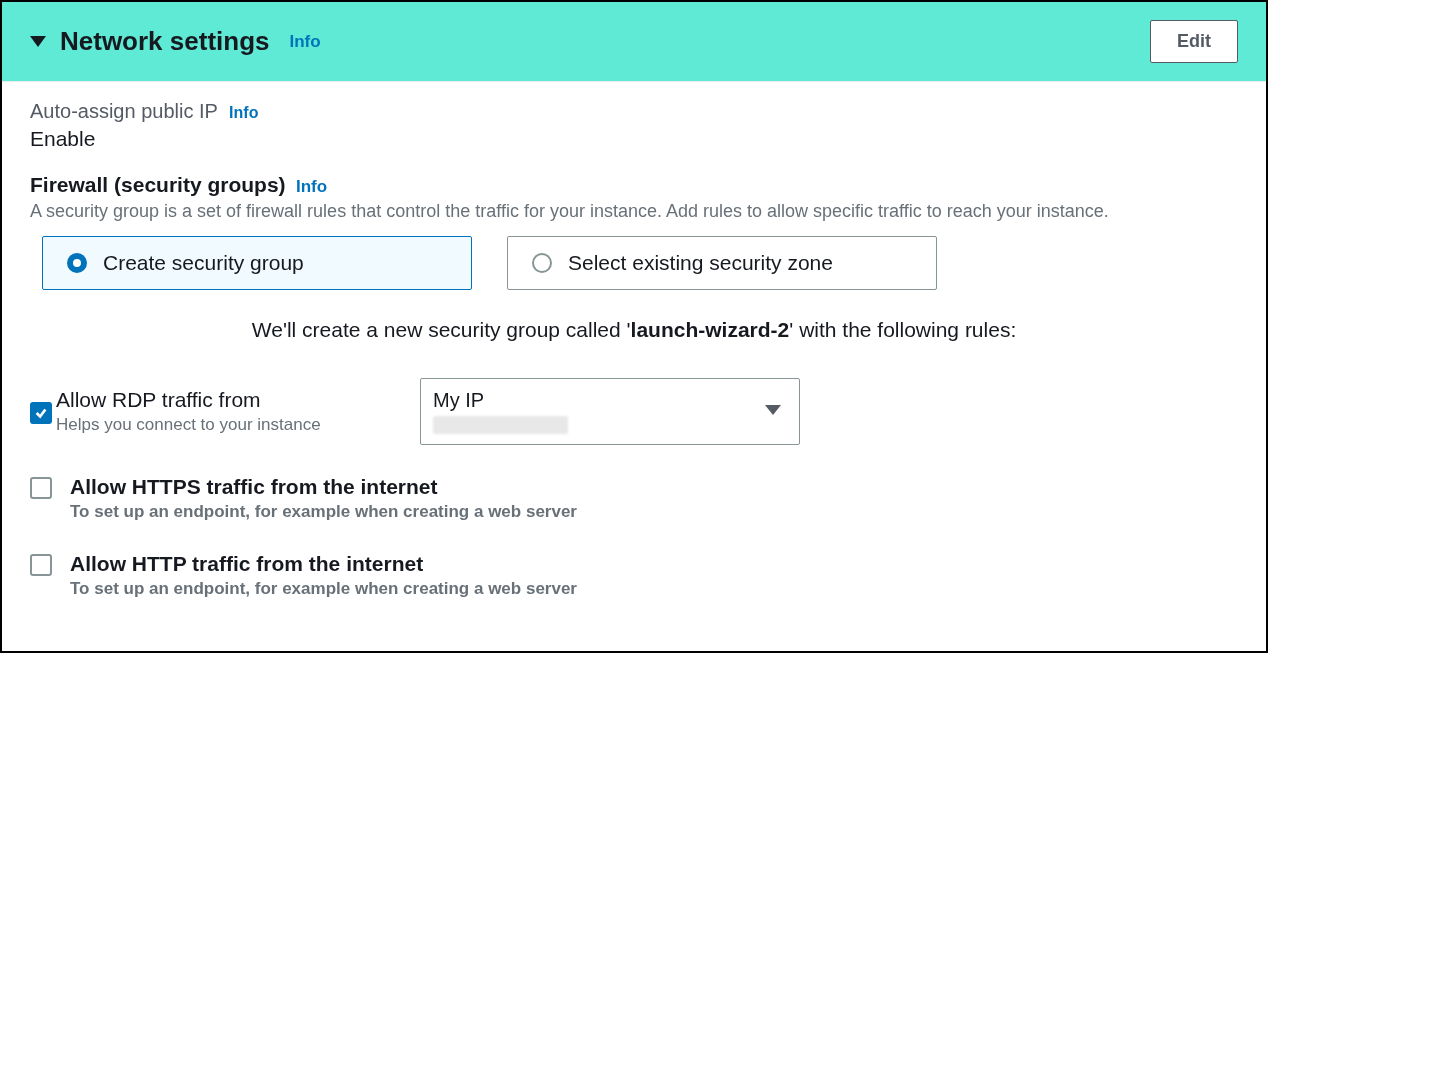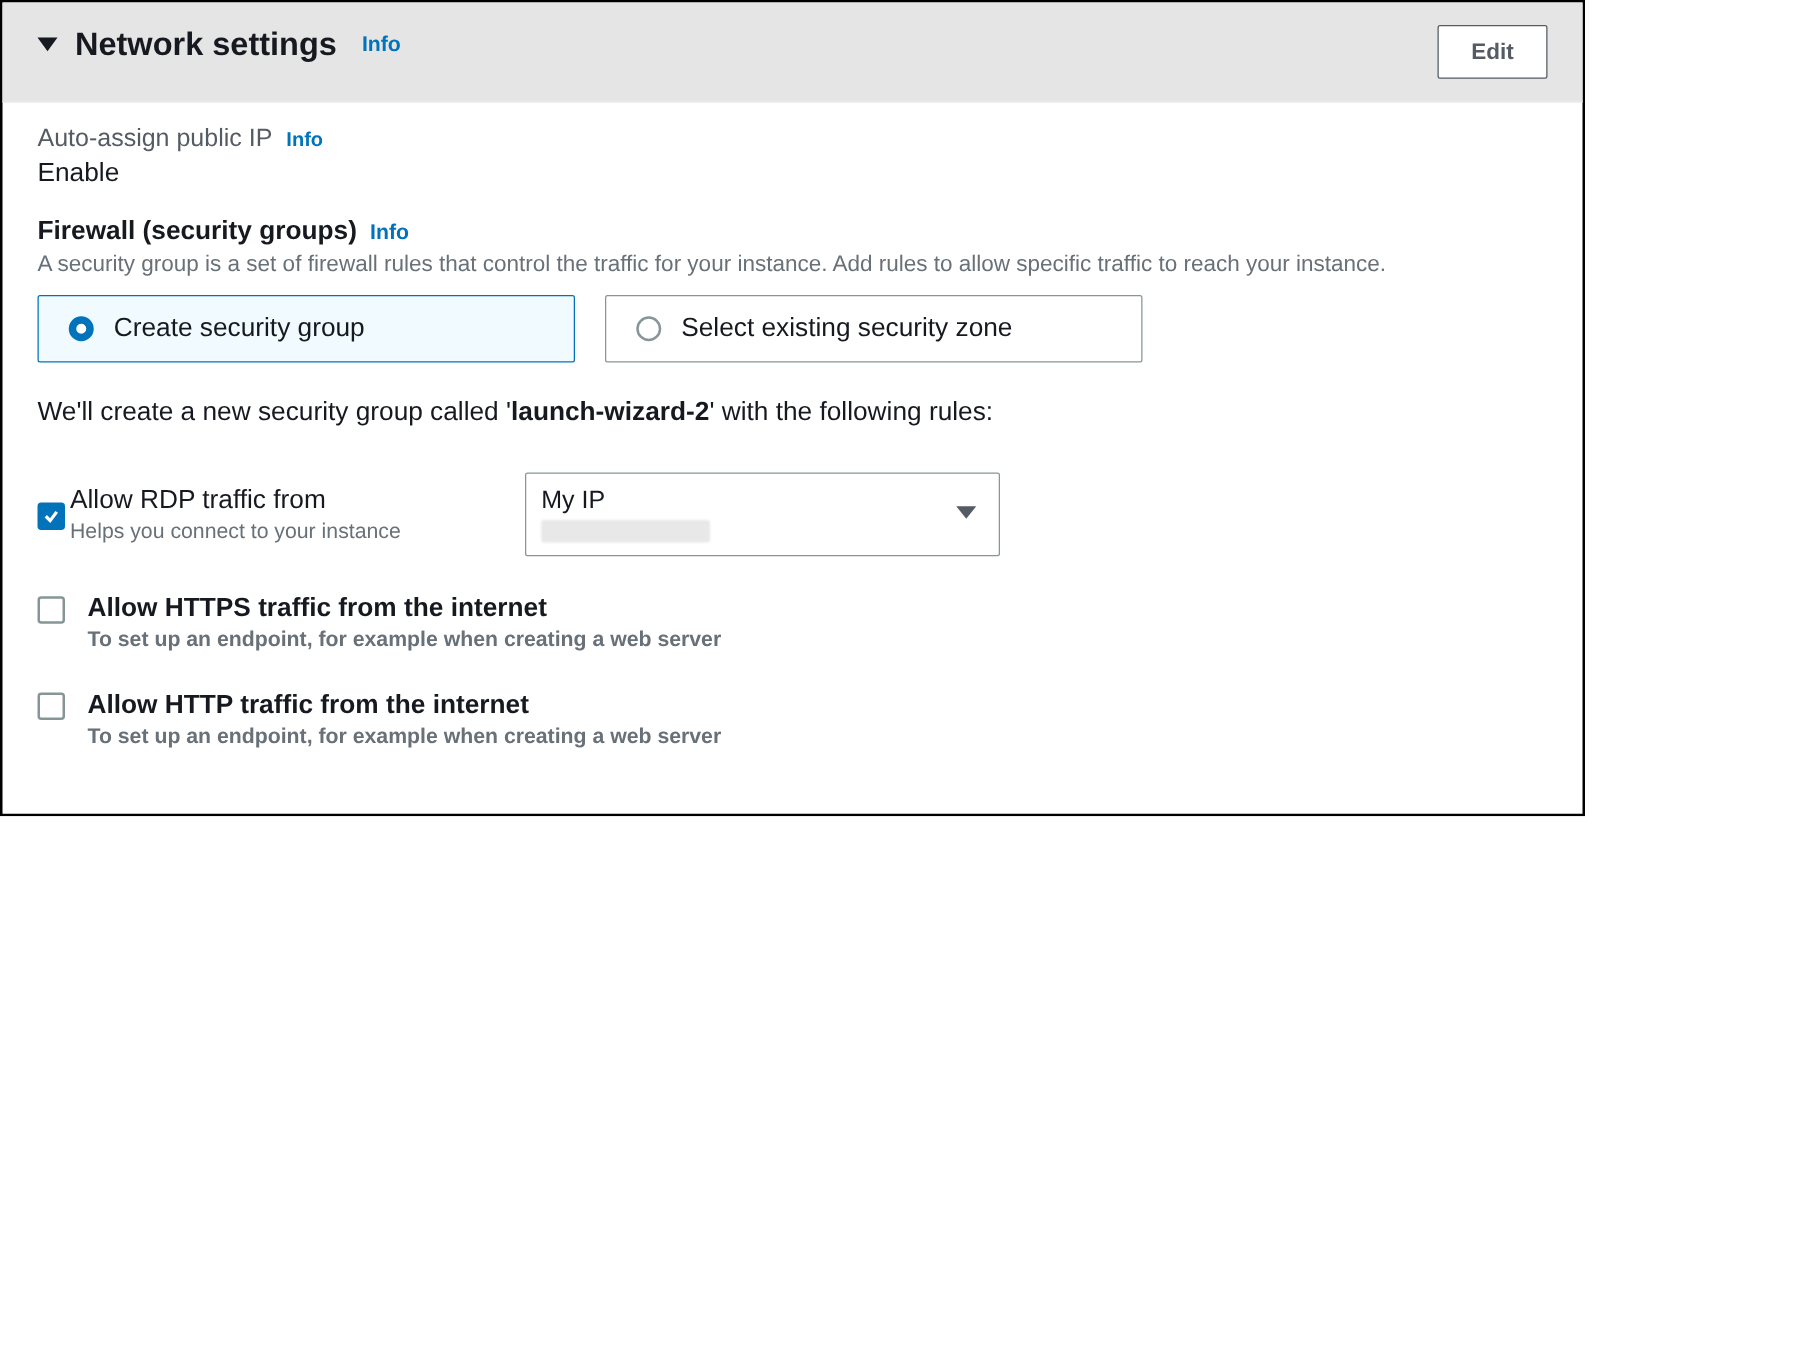--- a/index.html
+++ b/index.html
@@ -9,25 +9,25 @@
     background: #fff;
     color: #16191f;
   }
   .panel {
     border: 2px solid #000;
     width: 1268px;
     margin: 0;
   }
   .panel-header {
     display: flex;
-    align-items: flex-start;
+    align-items: center;
     justify-content: space-between;
     padding: 18px 28px;
     border-bottom: 1px solid #eaeded;
-    background: #e5e5e5;
+    background: #5eead4;
   }
   .panel-header-left {
     display: flex;
     align-items: center;
     gap: 14px;
   }
   .collapse-icon {
     width: 0; height: 0;
     border-left: 8px solid transparent;
     border-right: 8px solid transparent;
@@ -81,22 +81,23 @@
     display: inline;
   }
   .firewall-desc {
     color: #687078;
     font-size: 18px;
     margin-top: 4px;
     margin-bottom: 14px;
   }
   .segmented {
     display: flex;
-    gap: 24px;
+    gap: 35px;
     margin-bottom: 28px;
+    margin-left: 12px;
   }
   .segmented-option {
     border: 1px solid #879596;
     border-radius: 2px;
     padding: 14px 24px;
     display: flex;
     align-items: center;
     gap: 16px;
     font-size: 21px;
     cursor: pointer;
@@ -115,20 +116,21 @@
     position: relative;
     flex-shrink: 0;
   }
   .segmented-option.selected .radio {
     border: 6px solid #0073bb;
     background: #fff;
   }
   .create-text {
     font-size: 21px;
     margin-bottom: 36px;
+    text-align: center;
   }
   .create-text b { font-weight: 700; }
   .checkbox-row {
     display: flex;
     align-items: flex-start;
     gap: 18px;
     margin-bottom: 30px;
   }
   .checkbox {
     width: 22px; height: 22px;

